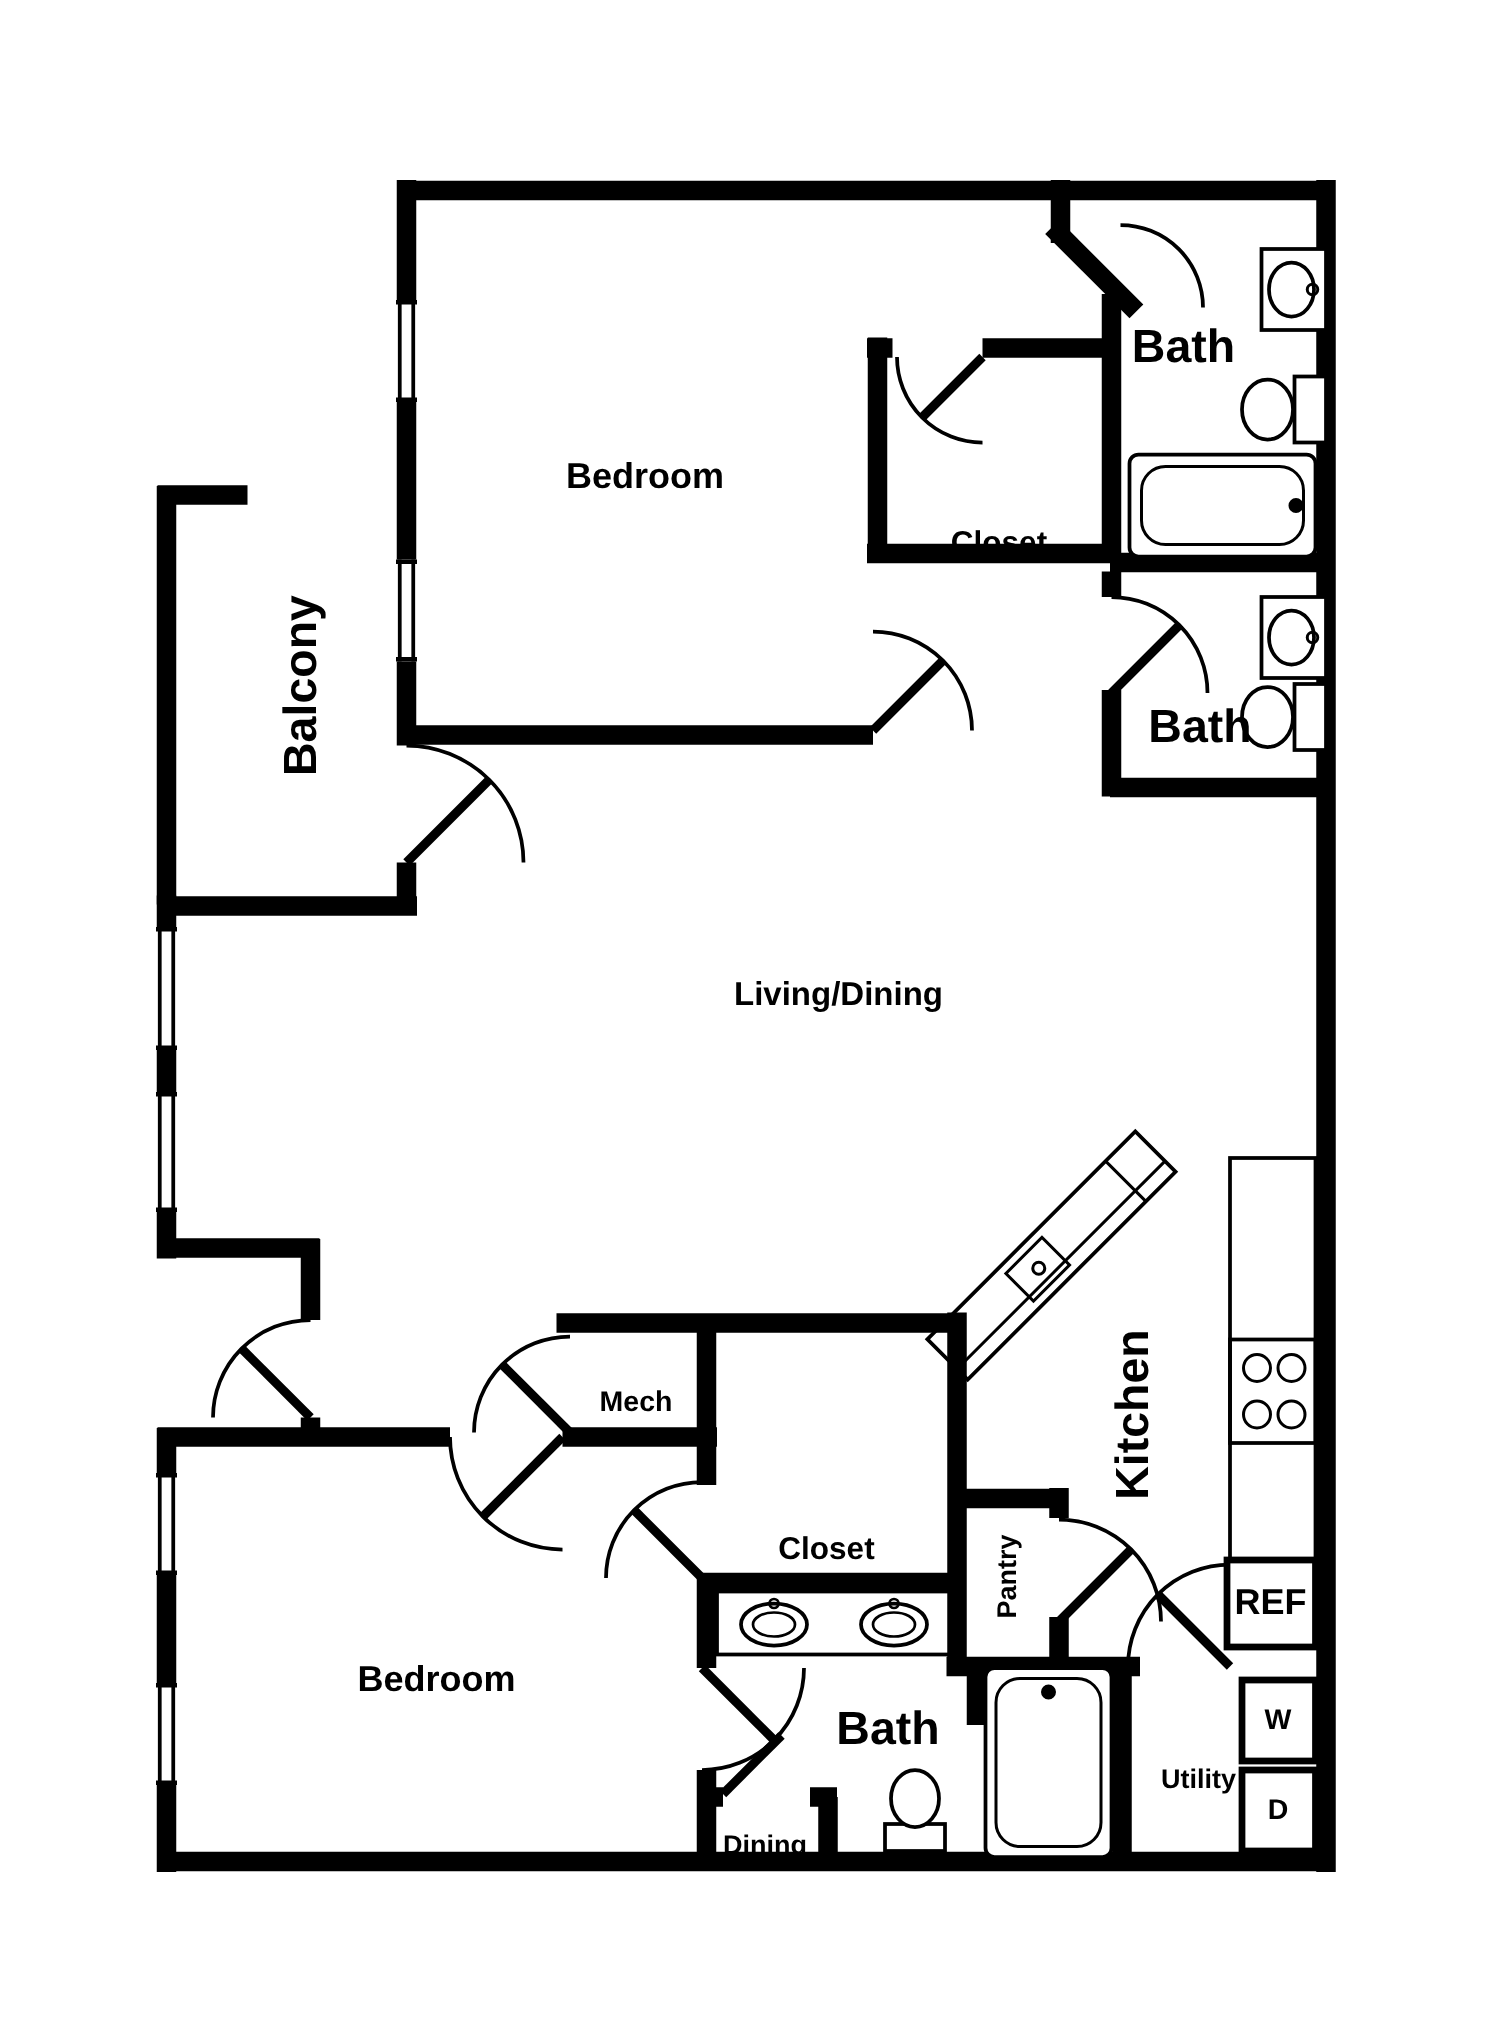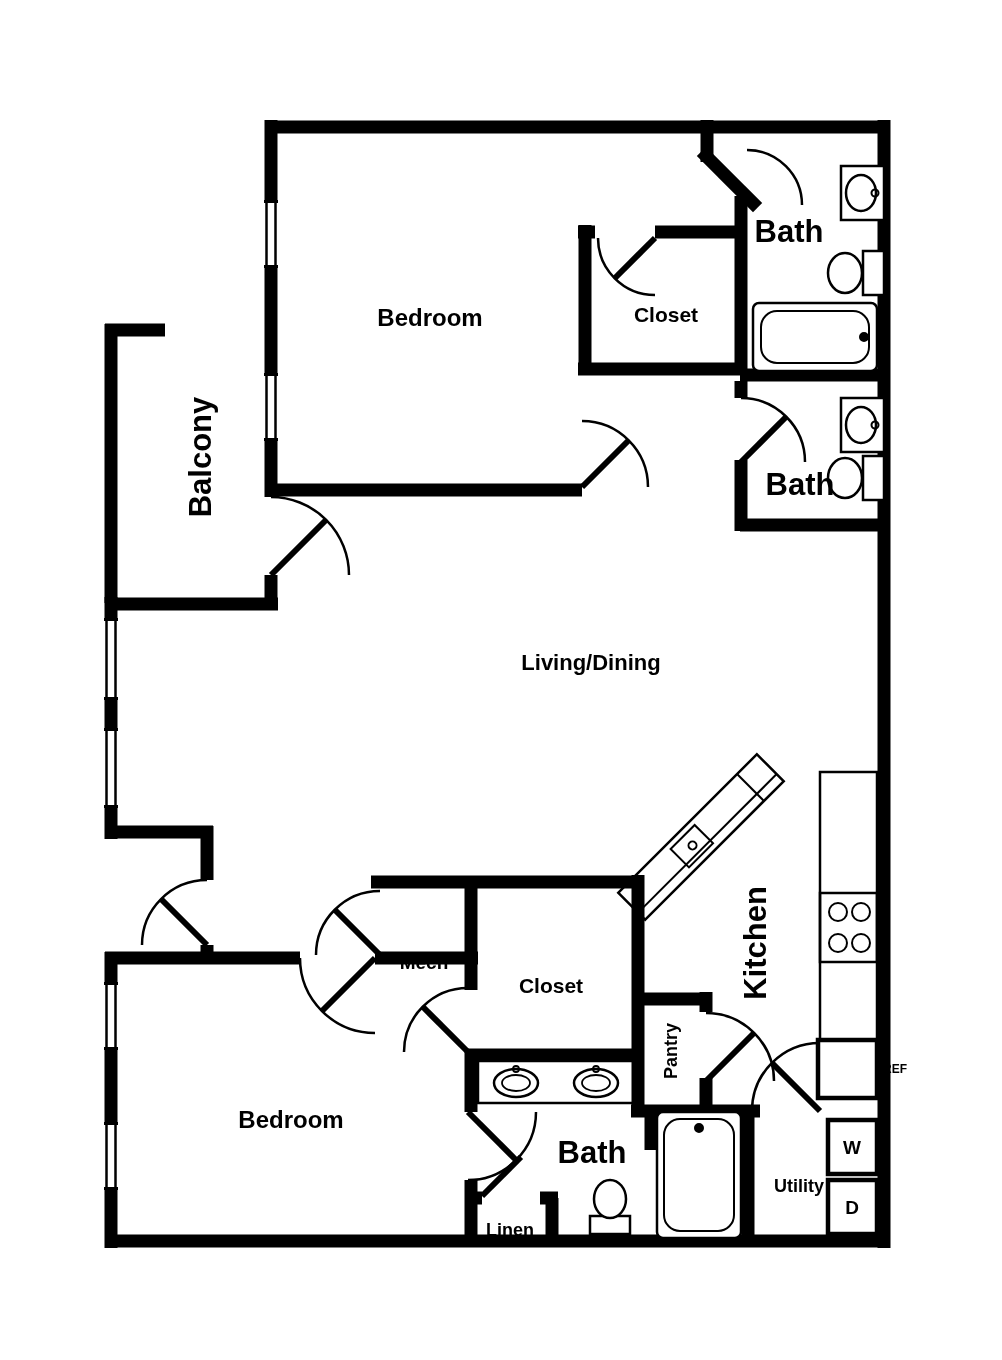--- a/index.html
+++ b/index.html
@@ -5,22 +5,22 @@
   html,body{margin:0;padding:0;background:#ffffff;}
   .floorplan{position:relative;width:1002px;height:1360px;background:#ffffff;overflow:hidden;
              font-family:"Liberation Sans",sans-serif;}
   .plan-svg{position:absolute;left:0;top:0;}
   .label{position:absolute;transform:translate(-50%,-50%);font-weight:bold;color:#000;
          white-space:nowrap;line-height:1;}
   .rot{transform:translate(-50%,-50%) rotate(-90deg);}
   .s34{font-size:24px;}
   .s31{font-size:31px;}
   .s22{font-size:22px;}
-  .s21{font-size:21px;}
-  .s20{font-size:12px;margin-left:48px;}
+  .s21{font-size:21px;margin-top:48px;}
+  .s20{font-size:24px;}
   .s19{font-size:19px;}
   .s18{font-size:18px;}
 </style>
 </head>
 <body>
 
 <div class="floorplan">
 
   <svg class="plan-svg" width="1002" height="1360" viewBox="0 0 1002 1360">
 
@@ -260,27 +260,27 @@
 
       <rect x="828" y="1180" width="49" height="54" stroke-width="4.5" fill="#fff"></rect>
     </g>
   </svg>
 
   <div class="label s34" style="left:430px;top:318px;">Bedroom</div>
   <div class="label s21" style="left:666px;top:314px;">Closet</div>
   <div class="label s31" style="left:789px;top:231px;">Bath</div>
   <div class="label s31" style="left:800px;top:484px;">Bath</div>
   <div class="label rot s31" style="left:200px;top:457px;">Balcony</div>
-  <div class="label s22" style="left:559px;top:663px;margin-left:32px;">Living/Dining</div>
-  <div class="label s19" style="left:424px;top:962px;">Mech</div>
+  <div class="label s22" style="left:559px;top:663px;">Living/Dining</div>
+  <div class="label s19" style="left:424px;top:935px;">Mech</div>
   <div class="label s21" style="left:551px;top:985px;">Closet</div>
   <div class="label rot s31" style="left:755px;top:943px;">Kitchen</div>
   <div class="label rot s18" style="left:671px;top:1051px;">Pantry</div>
   <div class="label s34" style="left:291px;top:1120px;">Bedroom</div>
   <div class="label s31" style="left:592px;top:1152px;">Bath</div>
-  <div class="label s18" style="left:510px;top:1230px;">Linen</div>
+  <div class="label s18" style="left:510px;top:1230px;">Dining</div>
   <div class="label s18" style="left:787px;top:1186px;margin-left:12px;">Utility</div>
 
   <div class="label s20" style="left:847px;top:1069px;">REF</div>
   <div class="label s19" style="left:852px;top:1147px;">W</div>
   <div class="label s19" style="left:852px;top:1207px;">D</div>
 
 </div>
 
 </body></html>

